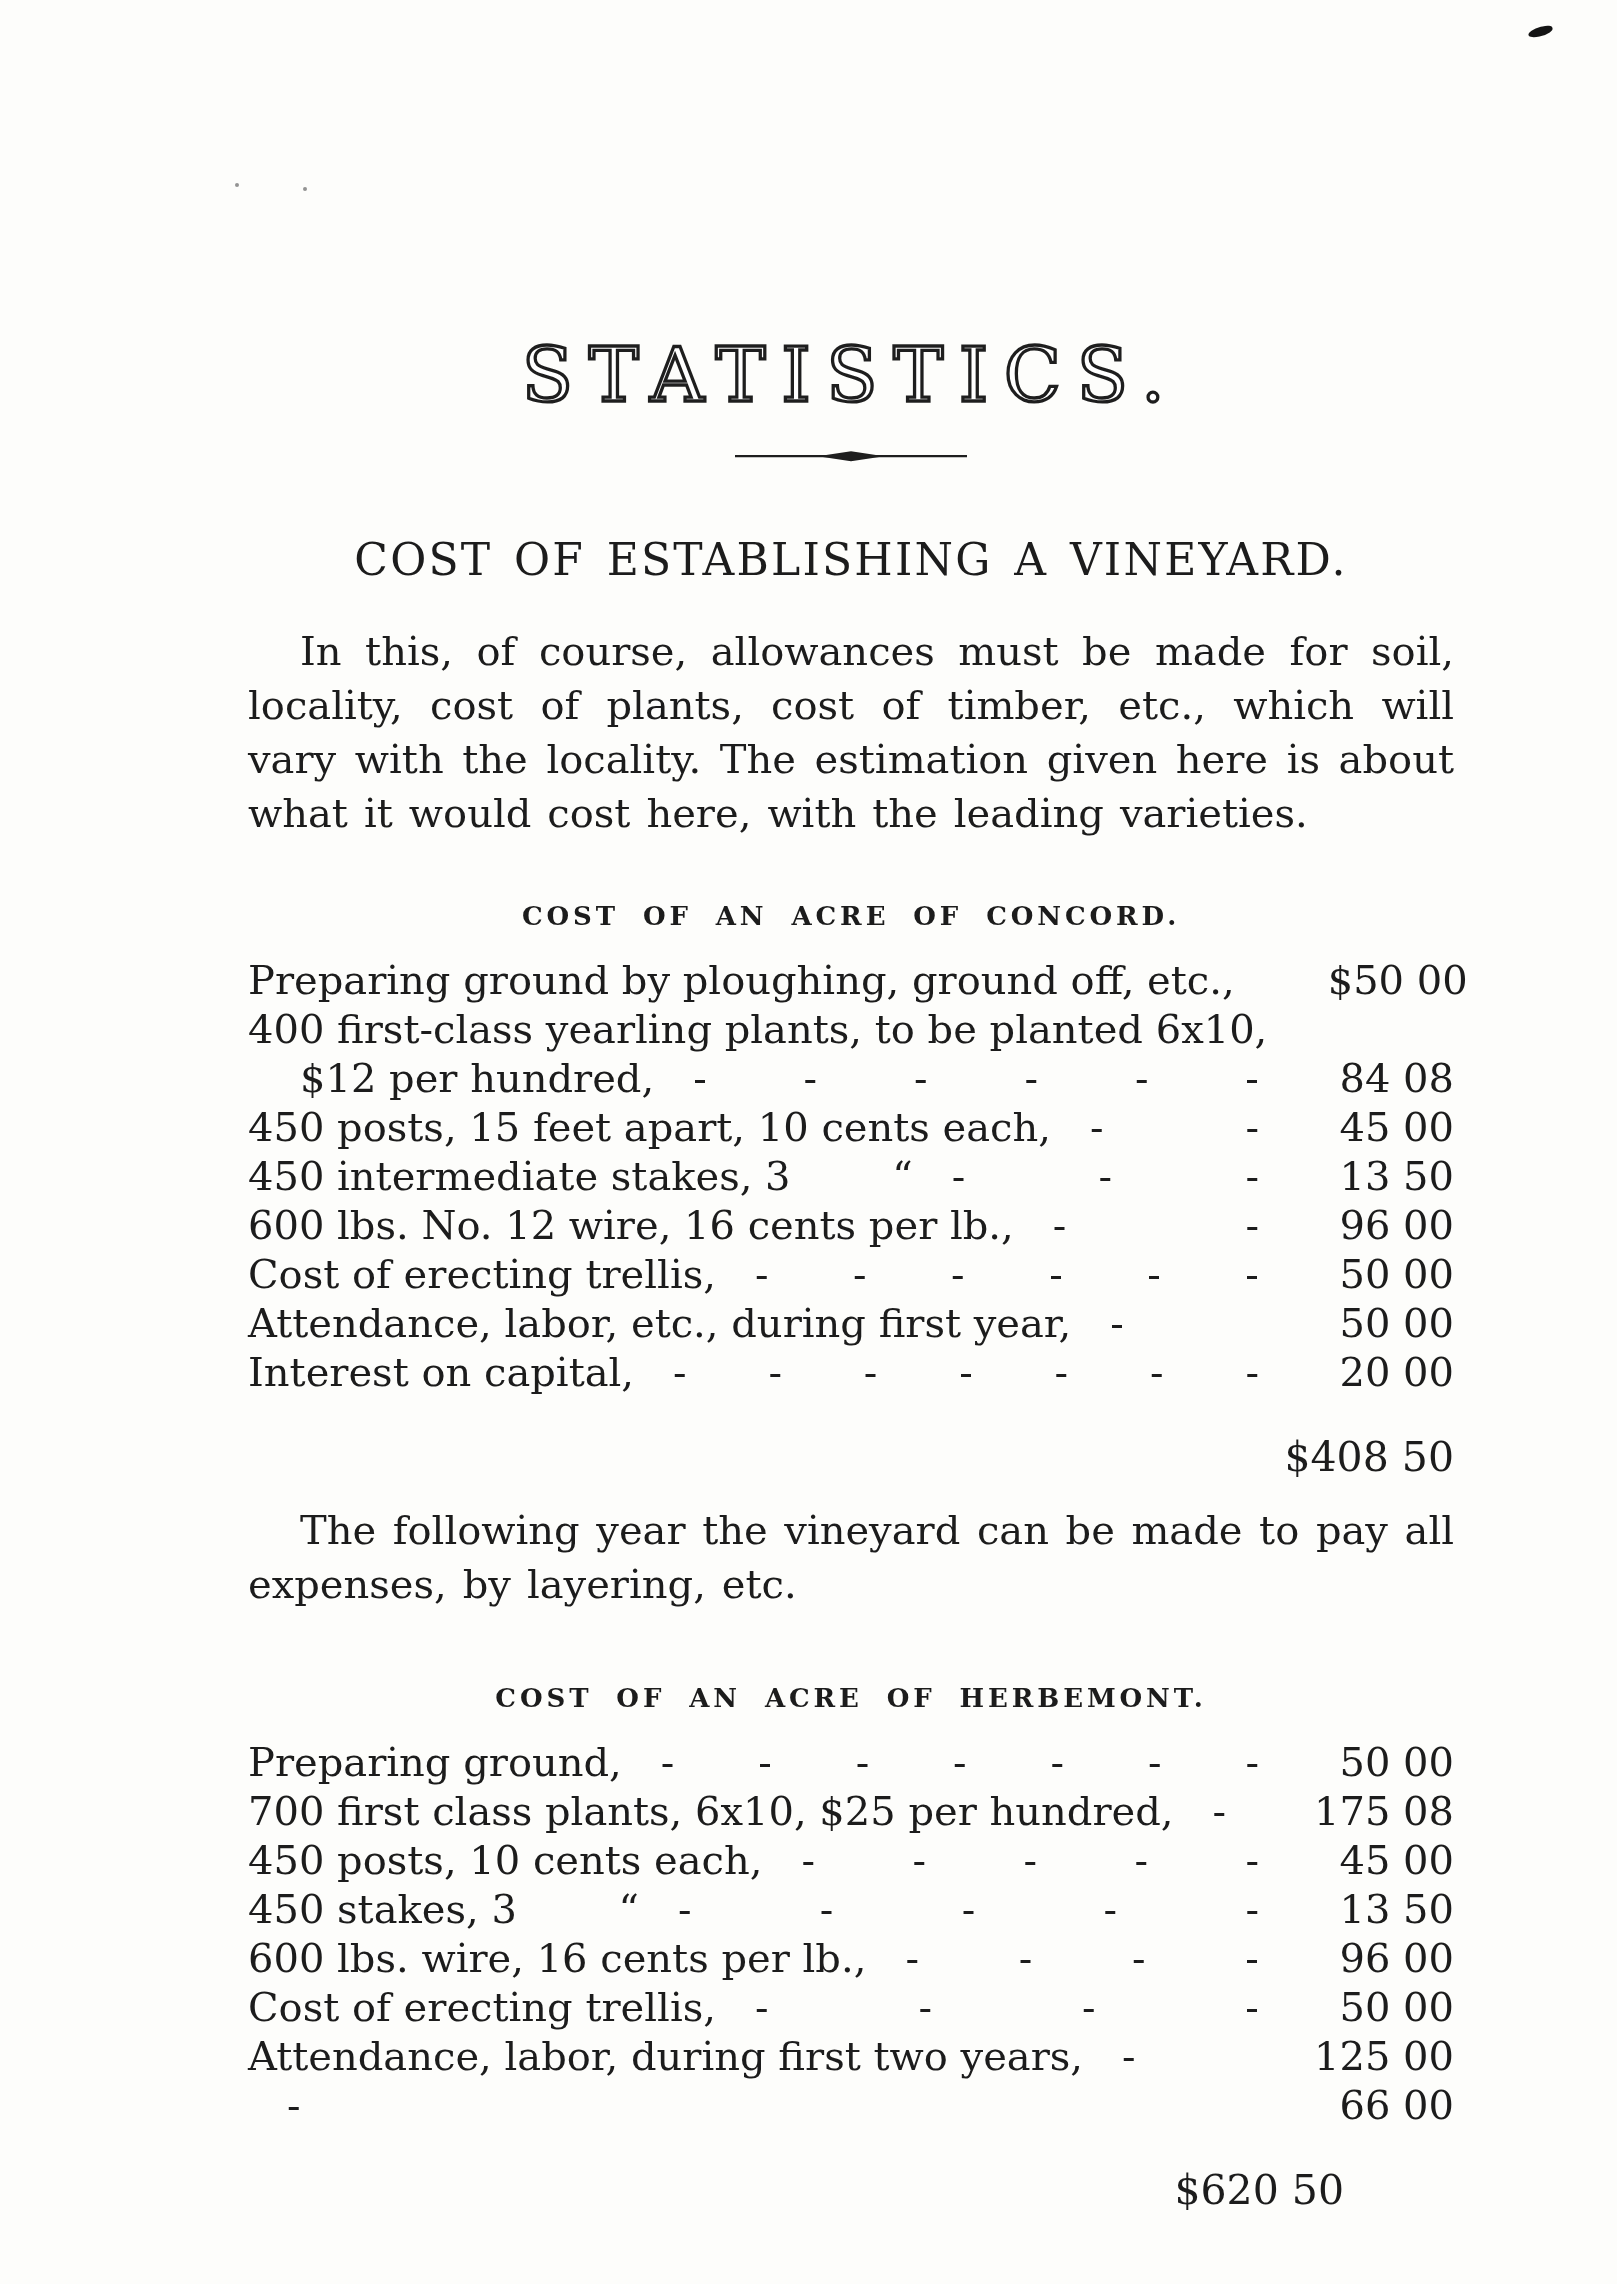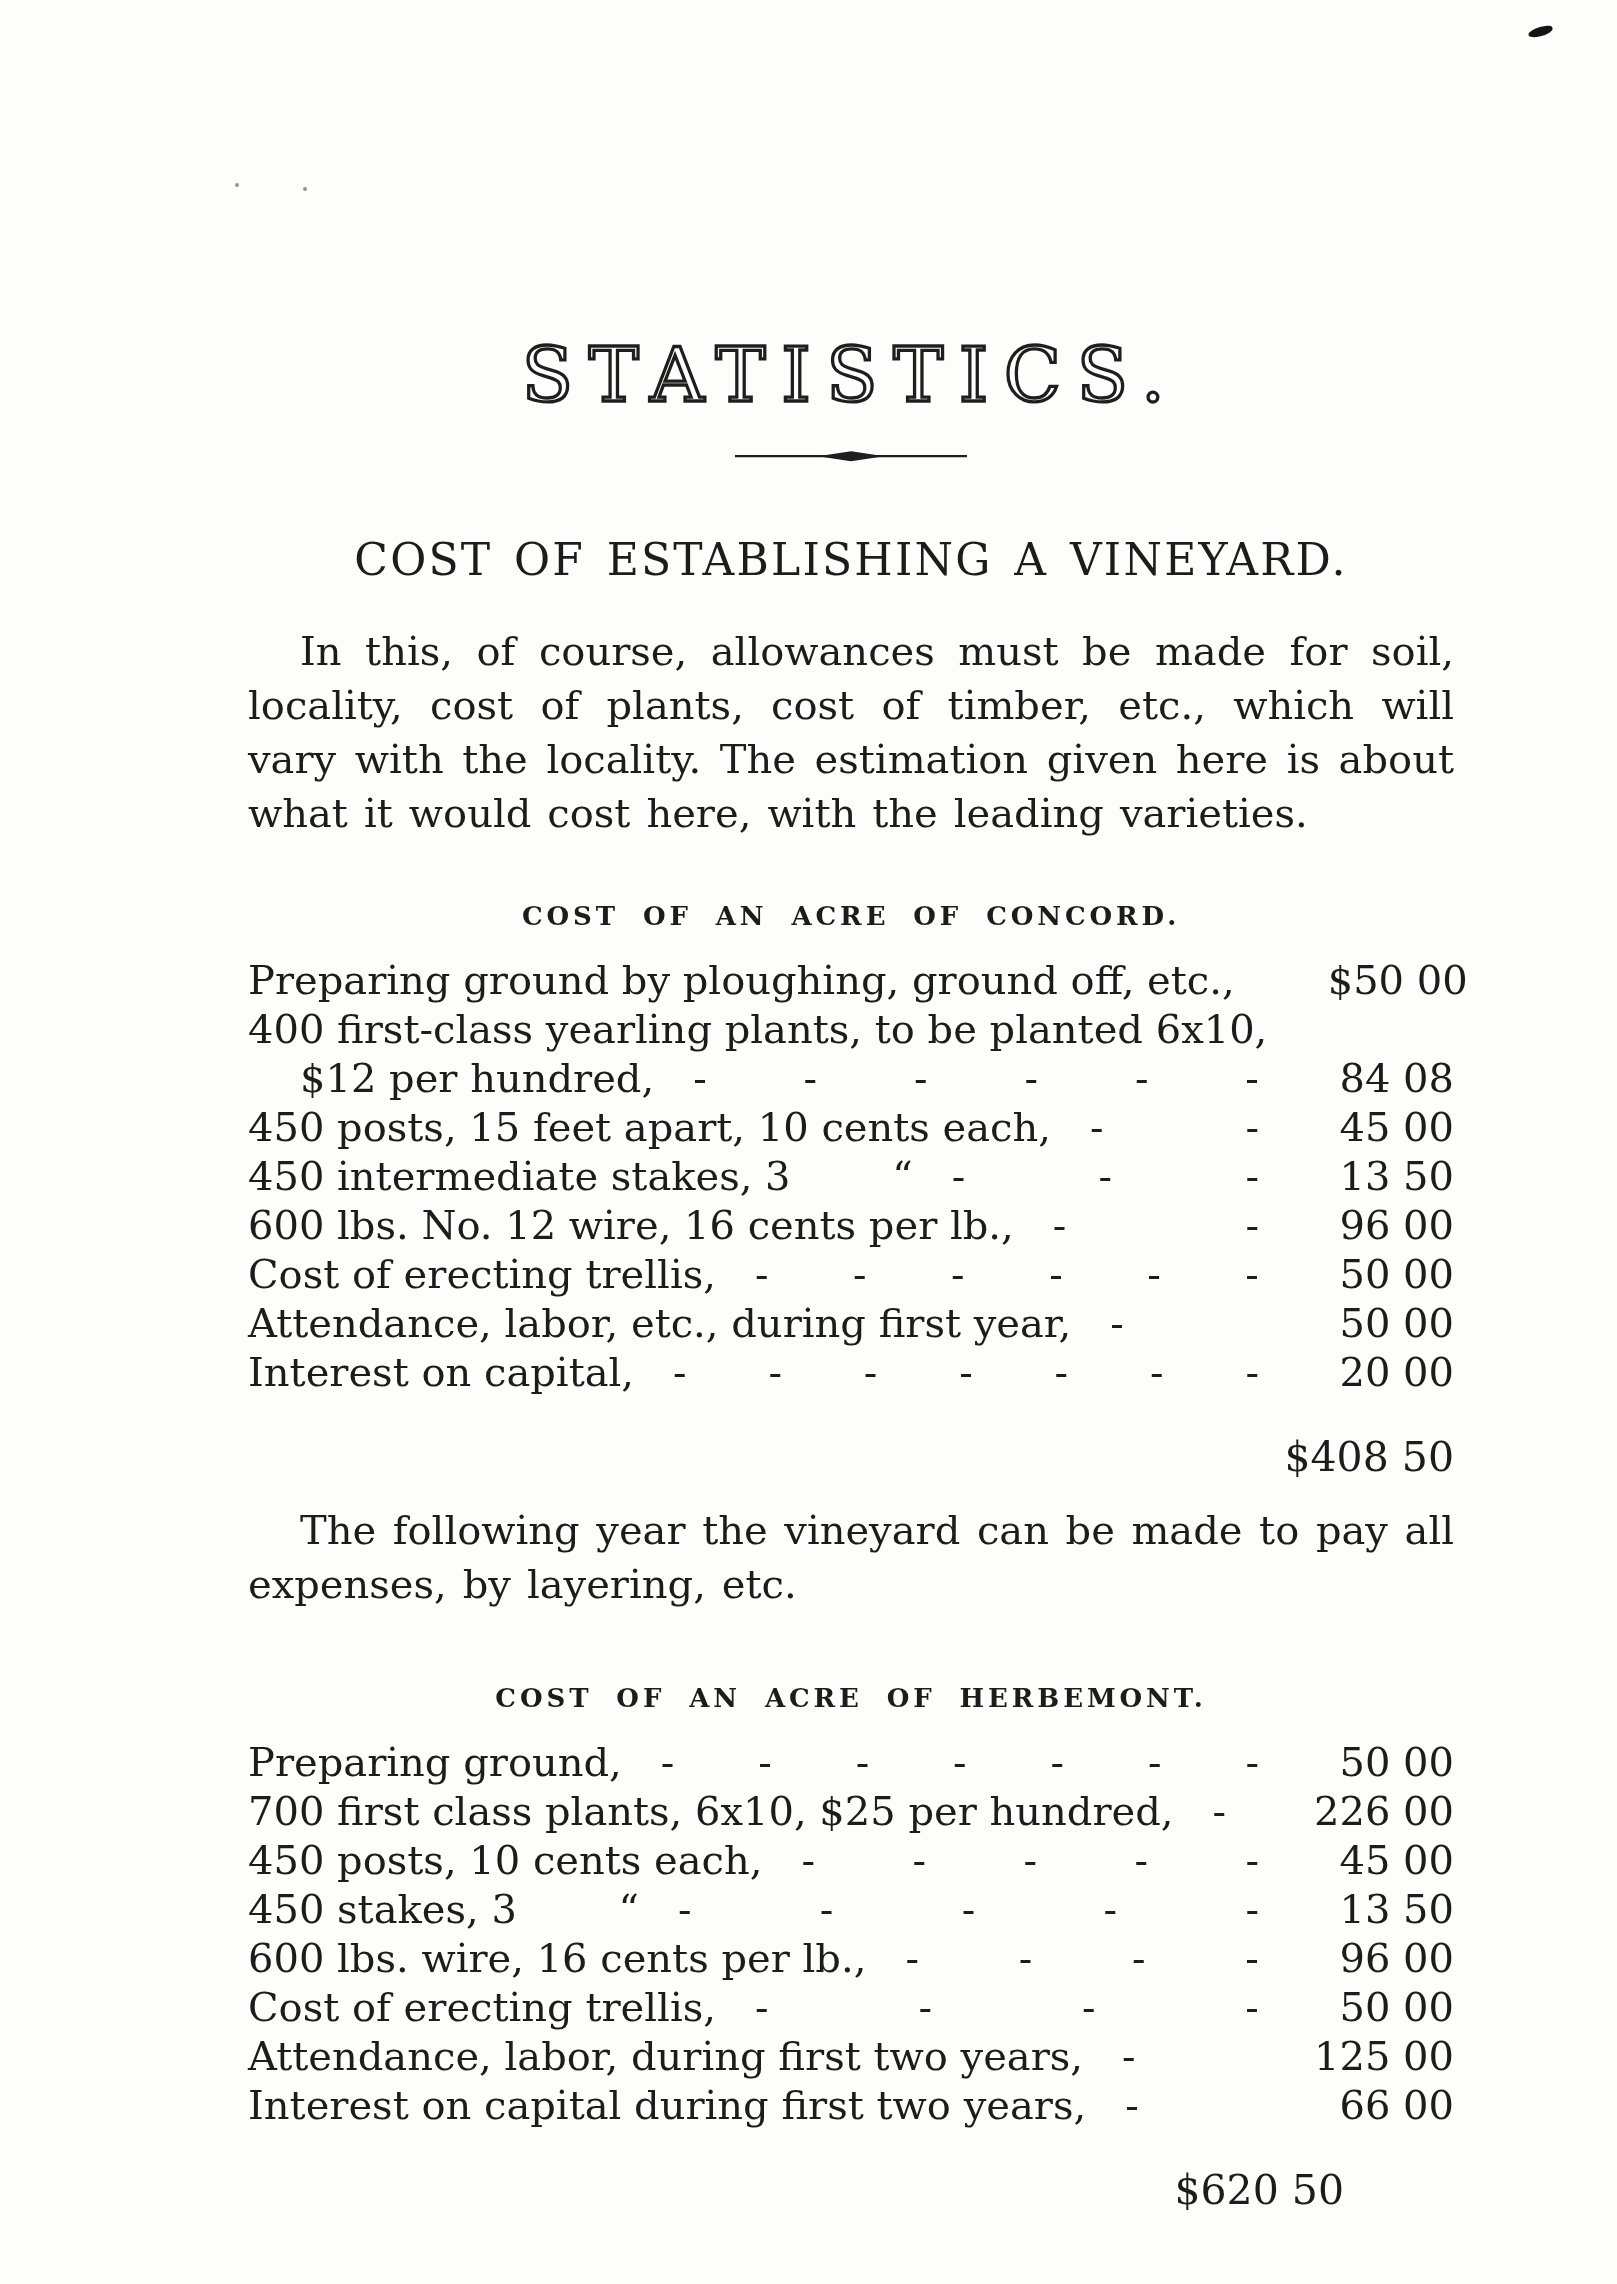--- a/index.html
+++ b/index.html
@@ -196,21 +196,21 @@
 
   <div class="cost-table">
     <div class="cost-row">
       <span class="desc">Preparing ground,</span>
       <span class="dashes">- - - - - - -</span>
       <span class="amount">50 00</span>
     </div>
     <div class="cost-row">
       <span class="desc">700 first class plants, 6x10, $25 per hundred,</span>
       <span class="dashes">-</span>
-      <span class="amount">226 00</span>
+      <span class="amount">175 08</span>
     </div>
     <div class="cost-row">
       <span class="desc">450 posts, 10 cents each,</span>
       <span class="dashes">- - - - -</span>
       <span class="amount">45 00</span>
     </div>
     <div class="cost-row">
       <span class="desc">450 stakes, 3        “</span>
       <span class="dashes">- - - - -</span>
       <span class="amount">13 50</span>
@@ -224,21 +224,20 @@
       <span class="desc">Cost of erecting trellis,</span>
       <span class="dashes">- - - -</span>
       <span class="amount">50 00</span>
     </div>
     <div class="cost-row">
       <span class="desc">Attendance, labor, during first two years,</span>
       <span class="dashes">-</span>
       <span class="amount">125 00</span>
     </div>
     <div class="cost-row">
-      <span class="desc">Interest on capital during first two years,</span>
       <span class="dashes">-</span>
       <span class="amount">66 00</span>
     </div>
   </div>
 
   <div class="total-row shifted">$620 50</div>
 
 </div>
 
 

